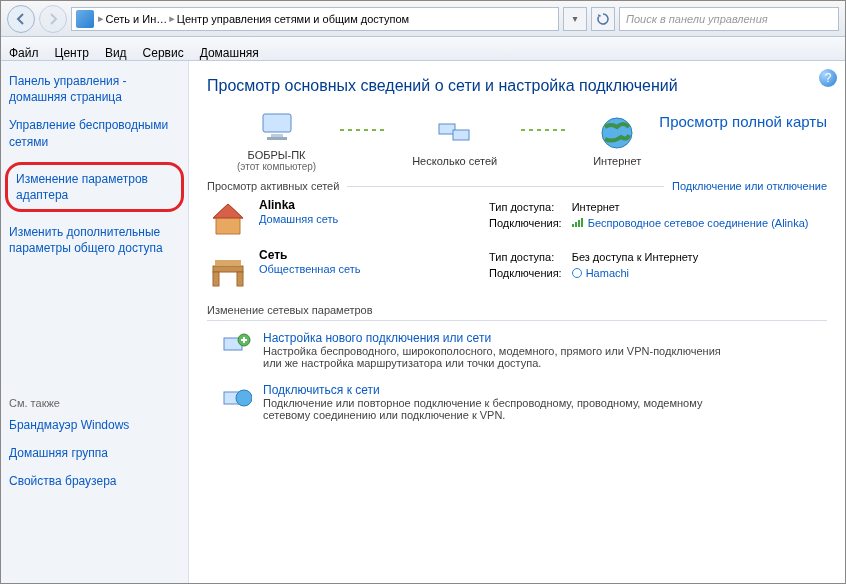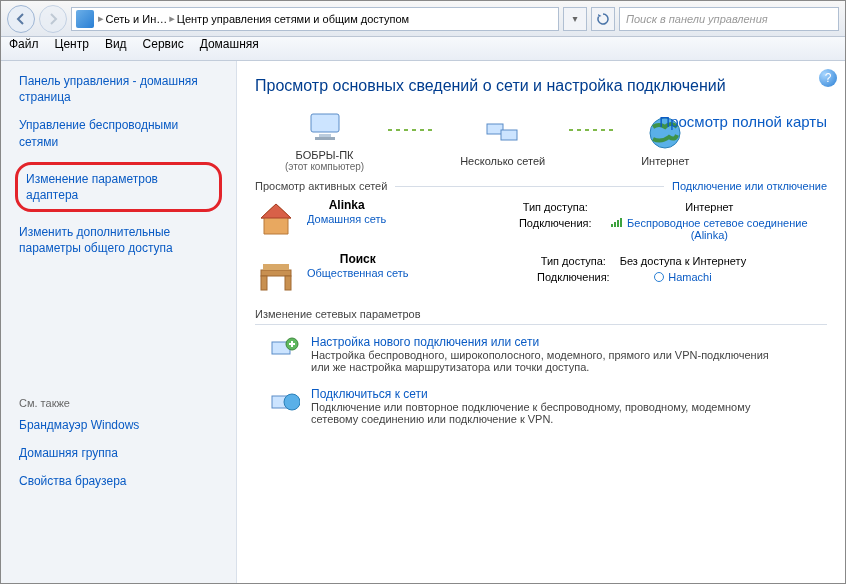--- a/index.html
+++ b/index.html
@@ -4,41 +4,41 @@
 <style>
   * { box-sizing: border-box; margin: 0; padding: 0; }
   body { font-family: "Segoe UI", Tahoma, sans-serif; font-size: 12px; background: #fff; width: 846px; height: 584px; border: 1px solid #888; overflow: hidden; }
   .toolbar1 { height: 36px; background: linear-gradient(to bottom, #f7f7f7, #e4e9f0); display: flex; align-items: center; padding: 0 6px; border-bottom: 1px solid #bcc6d4; gap: 4px; }
   .nav-btn { width: 28px; height: 28px; border-radius: 50%; background: #e8eef6; border: 1px solid #9fb6d4; display: flex; align-items: center; justify-content: center; font-size: 14px; color: #5a7aa3; }
   .breadcrumb-bar { flex: 1; background: #fff; border: 1px solid #b0bfd2; height: 24px; display: flex; align-items: center; padding: 0 4px; font-size: 11px; gap: 2px; }
   .breadcrumb-bar .sep { color: #888; }
   .breadcrumb-bar .icon-area { width: 18px; height: 18px; background: linear-gradient(135deg,#6bafe8,#2a7fd4); display:inline-block; border-radius:2px; margin-right:2px;}
   .grey-box{width:24px;height:24px;background:#f2f4f8;border:1px solid #b0bfd2;display:flex;align-items:center;justify-content:center;font-size:10px;color:#666;}
   .search-box { width: 220px; background: #fff; border: 1px solid #b0bfd2; height: 24px; padding: 0 6px; color: #999; font-style: italic; font-size: 11px; line-height:22px; }
-  .menubar { height: 24px; background: linear-gradient(to bottom,#f7f9fc,#e9eef5); border-bottom: 1px solid #c2ccda; display: flex; align-items: flex-start; padding: 0 8px; gap: 16px; font-size: 12px; }
+  .menubar { height: 24px; background: linear-gradient(to bottom,#f7f9fc,#e9eef5); border-bottom: 1px solid #c2ccda; display: flex; align-items: flex-end; padding: 0 8px; gap: 16px; font-size: 12px; }
   .menubar span { cursor: default; }
   .body-area { display: flex; height: calc(584px - 36px - 24px - 2px); }
-  .sidebar { width: 236px; background: #f1f4f8; padding: 12px 18px; border-right: 1px solid #d9e0ea; }
+  .sidebar { width: 188px; background: #f1f4f8; padding: 12px 8px; border-right: 1px solid #d9e0ea; }
   .sidebar a { color: #0a5bc4; text-decoration: none; display: block; margin-bottom: 12px; font-size: 12px; line-height: 1.35; }
   .sidebar a.highlighted { border: 3px solid #e3232a; border-radius: 16px; padding: 6px 8px; margin-left:-4px; margin-right:-4px; }
   .sidebar .see-also-hdr { color: #666; font-size: 11px; margin-top: 140px; margin-bottom: 8px; }
   .main { flex: 1; background: #fff; padding: 16px 18px 10px 18px; position: relative; overflow:auto;}
   .help-icon { position: absolute; top: 8px; right: 8px; width: 18px; height: 18px; border-radius: 50%; background: radial-gradient(circle at 30% 30%, #a8d6ff, #2a7fd4); color:#fff; font-size:12px; text-align:center; line-height:18px;}
   .title-main { color: #003d8f; font-size: 16px; font-weight: 400; margin-bottom: 14px; }
   .map-row { display: flex; align-items: center; justify-content: flex-start; gap: 24px; margin-bottom:6px; padding-left:30px; position:relative;}
   .map-item { text-align: center; font-size: 11px; color: #333; }
   .map-item .ico { width: 42px; height: 36px; margin: 0 auto 4px; display:flex; align-items:center; justify-content:center; }
   .map-item .sub { color: #666; font-size:10px; }
   .map-conn { width: 48px; height: 2px; background: repeating-linear-gradient(to right,#7fb94a 0,#7fb94a 4px,transparent 4px,transparent 8px); align-self:center; margin-top:-22px;}
   .map-link { position:absolute; right:0; top:4px; color:#0a5bc4; font-size:15px; text-decoration:none;}
   .sect-hdr-row { display:flex; align-items:center; margin:8px 0 6px 0; }
   .sect-hdr-row .label { font-size:11px; color:#444; white-space:nowrap; }
   .sect-hdr-row .line { flex:1; height:1px; background:#d6dde7; margin:0 8px; }
   .sect-hdr-row .link { color:#0a5bc4; font-size:11px; text-decoration:none; white-space:nowrap;}
-  .net-block { display:flex; margin-bottom:8px;text-align:center; }
+  .net-block { display:flex; margin-bottom:8px; }
   .net-left { display:flex; gap:10px; width:280px; }
   .net-left .ico { width:42px; height:42px; display:flex; align-items:center; justify-content:center;}
   .net-name { font-weight:bold; font-size:12px; }
   .net-sub { color:#0a5bc4; font-size:11px; text-decoration:none; }
   .net-right { font-size:11px; }
   .net-right table td { padding:1px 8px 1px 0; vertical-align:top; }
   .net-right a { color:#0a5bc4; text-decoration:none; }
   .sig-icon { display:inline-block; width:12px; height:10px; position:relative; margin-right:4px;}
   .sig-icon span{position:absolute;bottom:0;width:2px;background:#3ea33e;}
   .sig-icon span:nth-child(1){left:0;height:3px;} .sig-icon span:nth-child(2){left:3px;height:5px;} .sig-icon span:nth-child(3){left:6px;height:7px;} .sig-icon span:nth-child(4){left:9px;height:9px;}
@@ -179,21 +179,21 @@
       <div class="net-left">
         <div class="ico">
             <svg width="42" height="42">
               <rect x="6" y="18" width="30" height="6" fill="#c89050" stroke="#a06830"></rect>
               <rect x="6" y="24" width="6" height="14" fill="#c89050" stroke="#a06830"></rect>
               <rect x="30" y="24" width="6" height="14" fill="#c89050" stroke="#a06830"></rect>
               <rect x="8" y="12" width="26" height="6" fill="#d8a868"></rect>
             </svg>
           </div>
         <div>
-          <div class="net-name">Поиск</div>
+          <div class="net-name">Сеть</div>
           <a class="net-sub">Общественная сеть</a>
         </div>
       </div>
       <div class="net-right">
         <table>
           <tbody>
               <tr>
                 <td>Тип доступа:</td>
                 <td>Без доступа к Интернету</td>
               </tr>

